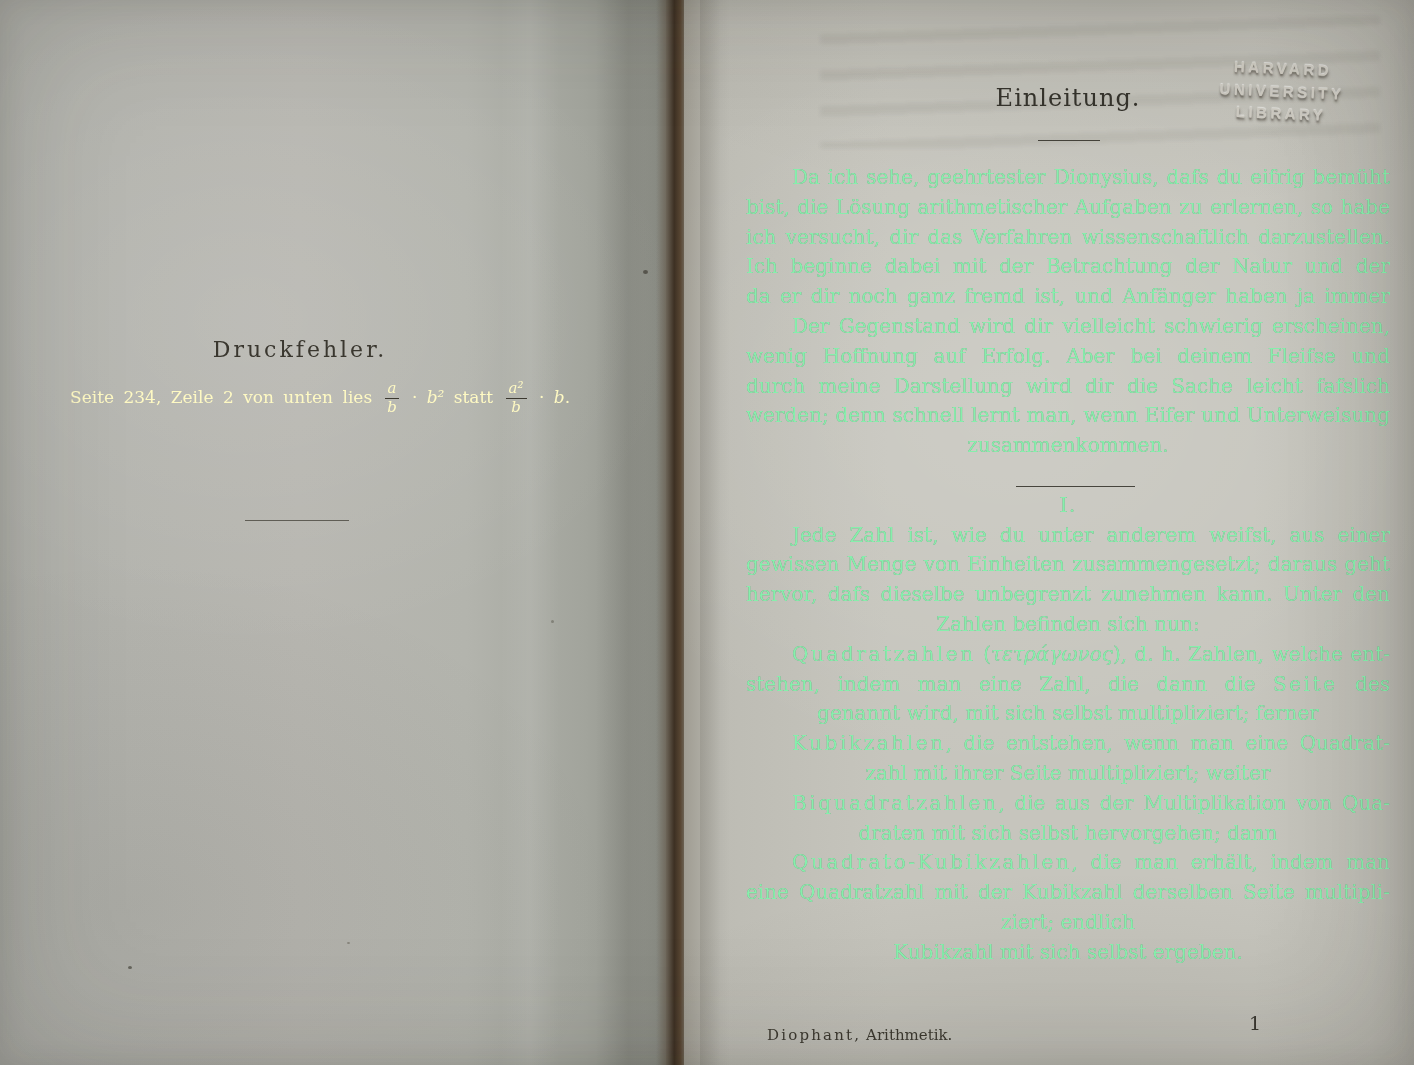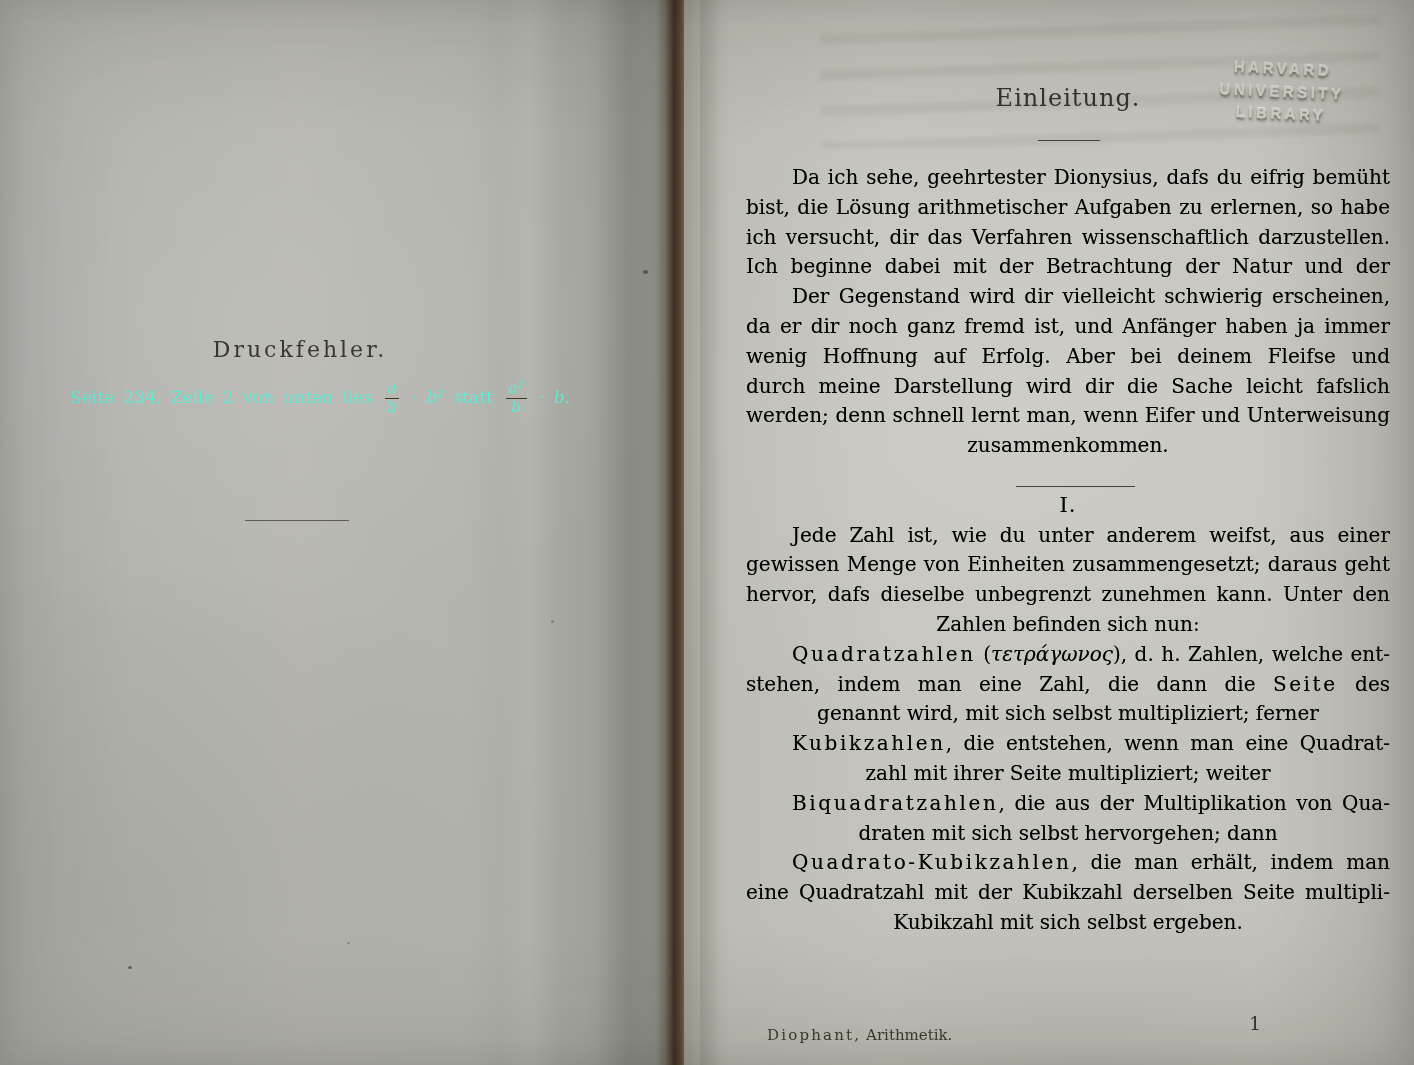--- a/index.html
+++ b/index.html
@@ -47,21 +47,21 @@
   .vignette{position:absolute;inset:0;pointer-events:none;
     box-shadow:inset 0 0 130px rgba(38,36,30,0.20), inset 0 0 28px rgba(38,36,30,0.10);}
 
   
   .errata-heading{
     position:absolute;left:60px;top:337px;width:480px;text-align:center;
     font-size:22px;letter-spacing:3px;color:#3a372f;
   }
   .erratum{
     position:absolute;left:70px;top:381px;width:430px;
-    font-size:17px;word-spacing:4px;color:#5eead4;white-space:nowrap;
+    font-size:17px;word-spacing:4px;color:#fef9c3;white-space:nowrap;
   }
   .frac{display:inline-block;vertical-align:middle;text-align:center;line-height:1.05;
         margin:0 3px;font-style:italic;}
   .frac .fn{display:block;font-size:15px;padding:0 3px 1px;border-bottom:1.3px solid #3b382f;}
   .frac .fd{display:block;font-size:15px;padding-top:1px;}
   .it{font-style:italic;}
   .left-rule{position:absolute;left:245px;top:520px;width:104px;border-top:1.5px solid #5f5d55;}
 
   
   .stamp{
@@ -74,21 +74,21 @@
                 1px 3px 3px rgba(70,64,54,0.35);
   }
   .chapter-title{
     position:absolute;left:746px;top:84px;width:644px;text-align:center;
     font-size:24px;letter-spacing:1px;color:#35332c;
   }
   .title-rule{position:absolute;left:1038px;top:140px;width:62px;border-top:1.6px solid #44423a;}
   .section-rule{position:absolute;left:1016px;top:486px;width:119px;border-top:1.5px solid #47453d;}
 
   .col{position:absolute;left:746px;top:163px;width:644px;
-       font-size:20px;line-height:29.8px;color:#000000;
+       font-size:20px;line-height:29.8px;color:#86efac;
        text-shadow:0 0 0.4px rgba(57,54,47,0.55);}
   .ln{height:29.8px;overflow:hidden;text-align:center;}
   .j{text-align:justify;text-align-last:justify;-moz-text-align-last:justify;}
   .ind{text-indent:46px;}
   .sec{text-align:center;font-size:21px;letter-spacing:1px;}
   .sp{letter-spacing:2.6px;}
 
   .footer-sig{position:absolute;left:767px;top:1026px;font-size:15px;color:#3b382f;}
   .footer-sig .sp{letter-spacing:2.2px;}
   .page-num{position:absolute;left:1249px;top:1012px;font-size:19px;color:#39362f;}
@@ -122,41 +122,42 @@
 
   <div class="chapter-title">Einleitung.</div>
   <div class="title-rule"></div>
   <div class="section-rule"></div>
 
   <div class="col">
     <div class="ln j ind">Da ich sehe, geehrtester Dionysius, dafs du eifrig bemüht</div>
     <div class="ln j">bist, die Lösung arithmetischer Aufgaben zu erlernen, so habe</div>
     <div class="ln j">ich versucht, dir das Verfahren wissenschaftlich darzustellen.</div>
     <div class="ln j">Ich beginne dabei mit der Betrachtung der Natur und der</div>
+    <div class="ln j">da er dir noch ganz fremd ist, und Anfänger haben ja immer</div>
     <div class="ln j ind">Der Gegenstand wird dir vielleicht schwierig erscheinen,</div>
-    <div class="ln j">da er dir noch ganz fremd ist, und Anfänger haben ja immer</div>
     <div class="ln j">wenig Hoffnung auf Erfolg. Aber bei deinem Fleifse und</div>
     <div class="ln j">durch meine Darstellung wird dir die Sache leicht fafslich</div>
     <div class="ln j">werden; denn schnell lernt man, wenn Eifer und Unterweisung</div>
     <div class="ln">zusammenkommen.</div>
     <div class="ln"></div>
     <div class="ln sec">I.</div>
     <div class="ln j ind">Jede Zahl ist, wie du unter anderem weifst, aus einer</div>
     <div class="ln j">gewissen Menge von Einheiten zusammengesetzt; daraus geht</div>
     <div class="ln j">hervor, dafs dieselbe unbegrenzt zunehmen kann. Unter den</div>
     <div class="ln">Zahlen befinden sich nun:</div>
     <div class="ln j ind"><span class="sp">Quadratzahlen</span><span> (</span><span class="it">τετράγωνος</span><span>), d. h. Zahlen, welche ent-</span></div>
     <div class="ln j"><span>stehen, indem man eine Zahl, die dann die </span><span class="sp">Seite</span><span> des Quadrats</span></div>
     <div class="ln">genannt wird, mit sich selbst multipliziert; ferner</div>
     <div class="ln j ind"><span class="sp">Kubikzahlen</span><span>, die entstehen, wenn man eine Quadrat-</span></div>
     <div class="ln">zahl mit ihrer Seite multipliziert; weiter</div>
     <div class="ln j ind"><span class="sp">Biquadratzahlen</span><span>, die aus der Multiplikation von Qua-</span></div>
     <div class="ln">draten mit sich selbst hervorgehen; dann</div>
     <div class="ln j ind"><span class="sp">Quadrato-Kubikzahlen</span><span>, die man erhält, indem man</span></div>
     <div class="ln j">eine Quadratzahl mit der Kubikzahl derselben Seite multipli-</div>
+    <div class="ln">ziert; endlich</div>
     <div class="ln">Kubikzahl mit sich selbst ergeben.</div>
   </div>
 
   <div class="footer-sig"><span class="sp">Diophant,</span><span> Arithmetik.</span></div>
   <div class="page-num">1</div>
 
   <div class="vignette"></div>
 </div>
 
 </body></html>

